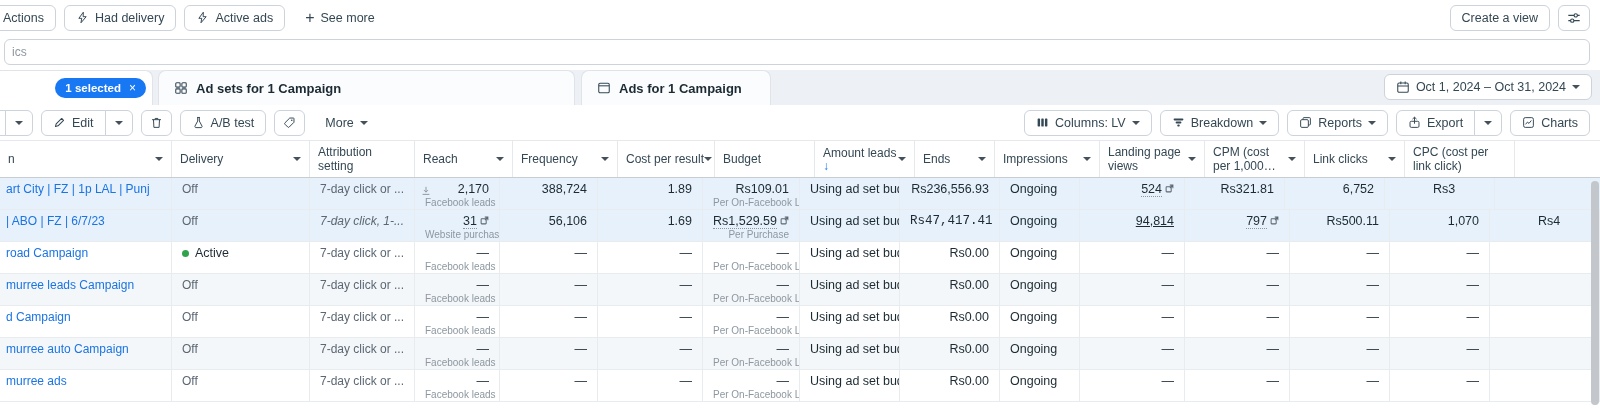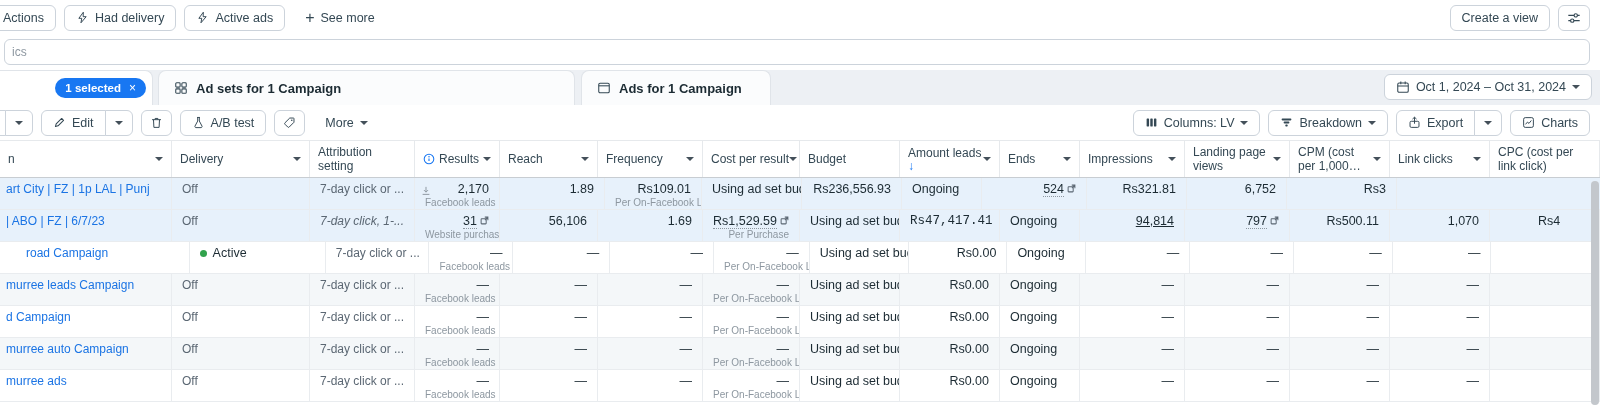--- a/index.html
+++ b/index.html
@@ -223,20 +223,30 @@
       <span class="ic">
           <svg width="13" height="13" viewBox="0 0 16 16" fill="currentColor">
             <rect x="2" y="3" width="12" height="2.4" rx="1"></rect>
             <rect x="4.5" y="6.8" width="7" height="2.4" rx="1"></rect>
             <rect x="6.5" y="10.6" width="3" height="2.4" rx="1"></rect>
           </svg>
         </span>
       <span>Breakdown</span>
       <span class="caret"></span>
     </button>
+    <button class="btn">
+      <span class="ic">
+          <svg width="13" height="13" viewBox="0 0 16 16" fill="none" stroke="currentColor" stroke-width="1.2">
+            <rect x="2" y="4.5" width="9.5" height="9.5" rx="1.5"></rect>
+            <path d="M5 4.5V3a1 1 0 0 1 1-1h7a1 1 0 0 1 1 1v7a1 1 0 0 1-1 1h-1.5"></path>
+          </svg>
+        </span>
+      <span>Reports</span>
+      <span class="caret"></span>
+    </button>
     <div class="split">
       <button class="btn seg">
         <span class="ic">
             <svg width="13" height="13" viewBox="0 0 16 16" fill="none" stroke="currentColor" stroke-width="1.2" stroke-linejoin="round">
               <rect x="2.5" y="6.5" width="11" height="7.5" rx="1.5"></rect>
               <path d="M8 1.5v8M5.5 3.8 8 1.5l2.5 2.3"></path>
             </svg>
           </span>
         <span>Export</span>
       </button>
@@ -261,30 +271,20 @@
           <div class="lbl"><span>n</span></div>
           <span class="caret"></span>
         </div>
         <div class="th" style="width: 138px; gap: 40px;">
           <div class="lbl"><span>Delivery</span></div>
           <span class="caret"></span>
         </div>
         <div class="th" style="width: 105px;">
           <div class="lbl wrap"><span>Attribution setting</span></div>
         </div>
-        <div class="th" style="width: 85px;">
-          <div class="lbl"><span class="hinfo">
-              <svg width="12" height="12" viewBox="0 0 16 16">
-                <circle cx="8" cy="8" r="6.4" fill="none" stroke="#1877f2" stroke-width="1.4"></circle>
-                <path d="M8 7.4v3.4" stroke="#1877f2" stroke-width="1.5"></path>
-                <circle cx="8" cy="5" r="1" fill="#1877f2"></circle>
-              </svg>
-            </span><span>Results</span></div>
-          <span class="caret"></span>
-        </div>
         <div class="th" style="width: 98px;">
           <div class="lbl"><span>Reach</span></div>
           <span class="caret"></span>
         </div>
         <div class="th" style="width: 105px;">
           <div class="lbl"><span>Frequency</span></div>
           <span class="caret"></span>
         </div>
         <div class="th" style="width: 97px;">
           <div class="lbl"><span>Cost per result</span></div>
@@ -326,37 +326,38 @@
           <div class="td td-name" style="width: 172px;"><span class="name-link">art City | FZ | 1p LAL | Punj</span></div>
           <div class="td" style="width: 138px;"><span class="mut">Off</span></div>
           <div class="td" style="width: 105px;"><span class="mut">7-day click or ...</span></div>
           <div class="td r" style="width: 85px;">
             <span class="dlico"><svg width="12" height="12" viewBox="0 0 16 16" fill="none" stroke="currentColor" stroke-width="1.3">
                 <path d="M8 2.5v7M5.3 6.8 8 9.5l2.7-2.7M3.5 12.5h9"></path>
               </svg></span>
             <div class="val">2,170</div>
             <div class="sub">Facebook leads</div>
           </div>
+          <div class="td r" style="width: 98px;"><span>388,724</span></div>
           <div class="td r" style="width: 105px;"><span>1.89</span></div>
           <div class="td r" style="width: 97px;">
             <div class="val">Rs109.01</div>
             <div class="sub">Per On-Facebook Leads</div>
           </div>
           <div class="td" style="width: 100px;"><span>Using ad set bud...</span></div>
           <div class="td r" style="width: 100px;"><span>Rs236,556.93</span></div>
           <div class="td" style="width: 80px;"><span>Ongoing</span></div>
           <div class="td r" style="width: 105px;">
             <div class="val"><span class="mlink">524</span><span class="exp"><svg width="9" height="9" viewBox="0 0 16 16" fill="none" stroke="currentColor" stroke-width="1.8">
                   <rect x="2" y="5" width="9" height="9" rx="1"></rect>
                   <path d="M8.5 2H14v5.5M14 2 8.8 7.2"></path>
                 </svg></span></div>
           </div>
           <div class="td r" style="width: 100px;"><span>Rs321.81</span></div>
           <div class="td r" style="width: 100px;"><span>6,752</span></div>
-          <div class="td" style="width: 110px; text-align: right;"><span class="cpc-val">Rs3</span></div>
+          <div class="td" style="width: 110px;"><span class="cpc-val">Rs3</span></div>
         </div>
         <div class="tr sel">
           <div class="td td-name" style="width: 172px;"><span class="name-link">| ABO | FZ | 6/7/23</span></div>
           <div class="td" style="width: 138px;"><span class="mut">Off</span></div>
           <div class="td" style="width: 105px; font-style: italic;"><span class="mut">7-day click, 1-...</span></div>
           <div class="td r" style="width: 85px;">
             <div class="val"><span class="mlink">31</span><span class="exp"><svg width="9" height="9" viewBox="0 0 16 16" fill="none" stroke="currentColor" stroke-width="1.8">
                   <rect x="2" y="5" width="9" height="9" rx="1"></rect>
                   <path d="M8.5 2H14v5.5M14 2 8.8 7.2"></path>
                 </svg></span></div>
@@ -379,21 +380,21 @@
             <div class="val"><span class="mlink">797</span><span class="exp"><svg width="9" height="9" viewBox="0 0 16 16" fill="none" stroke="currentColor" stroke-width="1.8">
                   <rect x="2" y="5" width="9" height="9" rx="1"></rect>
                   <path d="M8.5 2H14v5.5M14 2 8.8 7.2"></path>
                 </svg></span></div>
           </div>
           <div class="td r" style="width: 100px;"><span>Rs500.11</span></div>
           <div class="td r" style="width: 100px;"><span>1,070</span></div>
           <div class="td" style="width: 110px;"><span class="cpc-val">Rs4</span></div>
         </div>
         <div class="tr">
-          <div class="td td-name" style="width: 172px; margin-left: 20px;"><span class="name-link">road Campaign</span></div>
+          <div class="td td-name" style="width: 172px;"><span class="name-link">road Campaign</span></div>
           <div class="td" style="width: 138px;"><span class="dot"></span><span>Active</span></div>
           <div class="td" style="width: 105px;"><span class="mut">7-day click or ...</span></div>
           <div class="td r" style="width: 85px;">
             <div class="val">—</div>
             <div class="sub">Facebook leads</div>
           </div>
           <div class="td r" style="width: 98px;"><span>—</span></div>
           <div class="td r" style="width: 105px;"><span>—</span></div>
           <div class="td r" style="width: 97px;">
             <div class="val">—</div>

